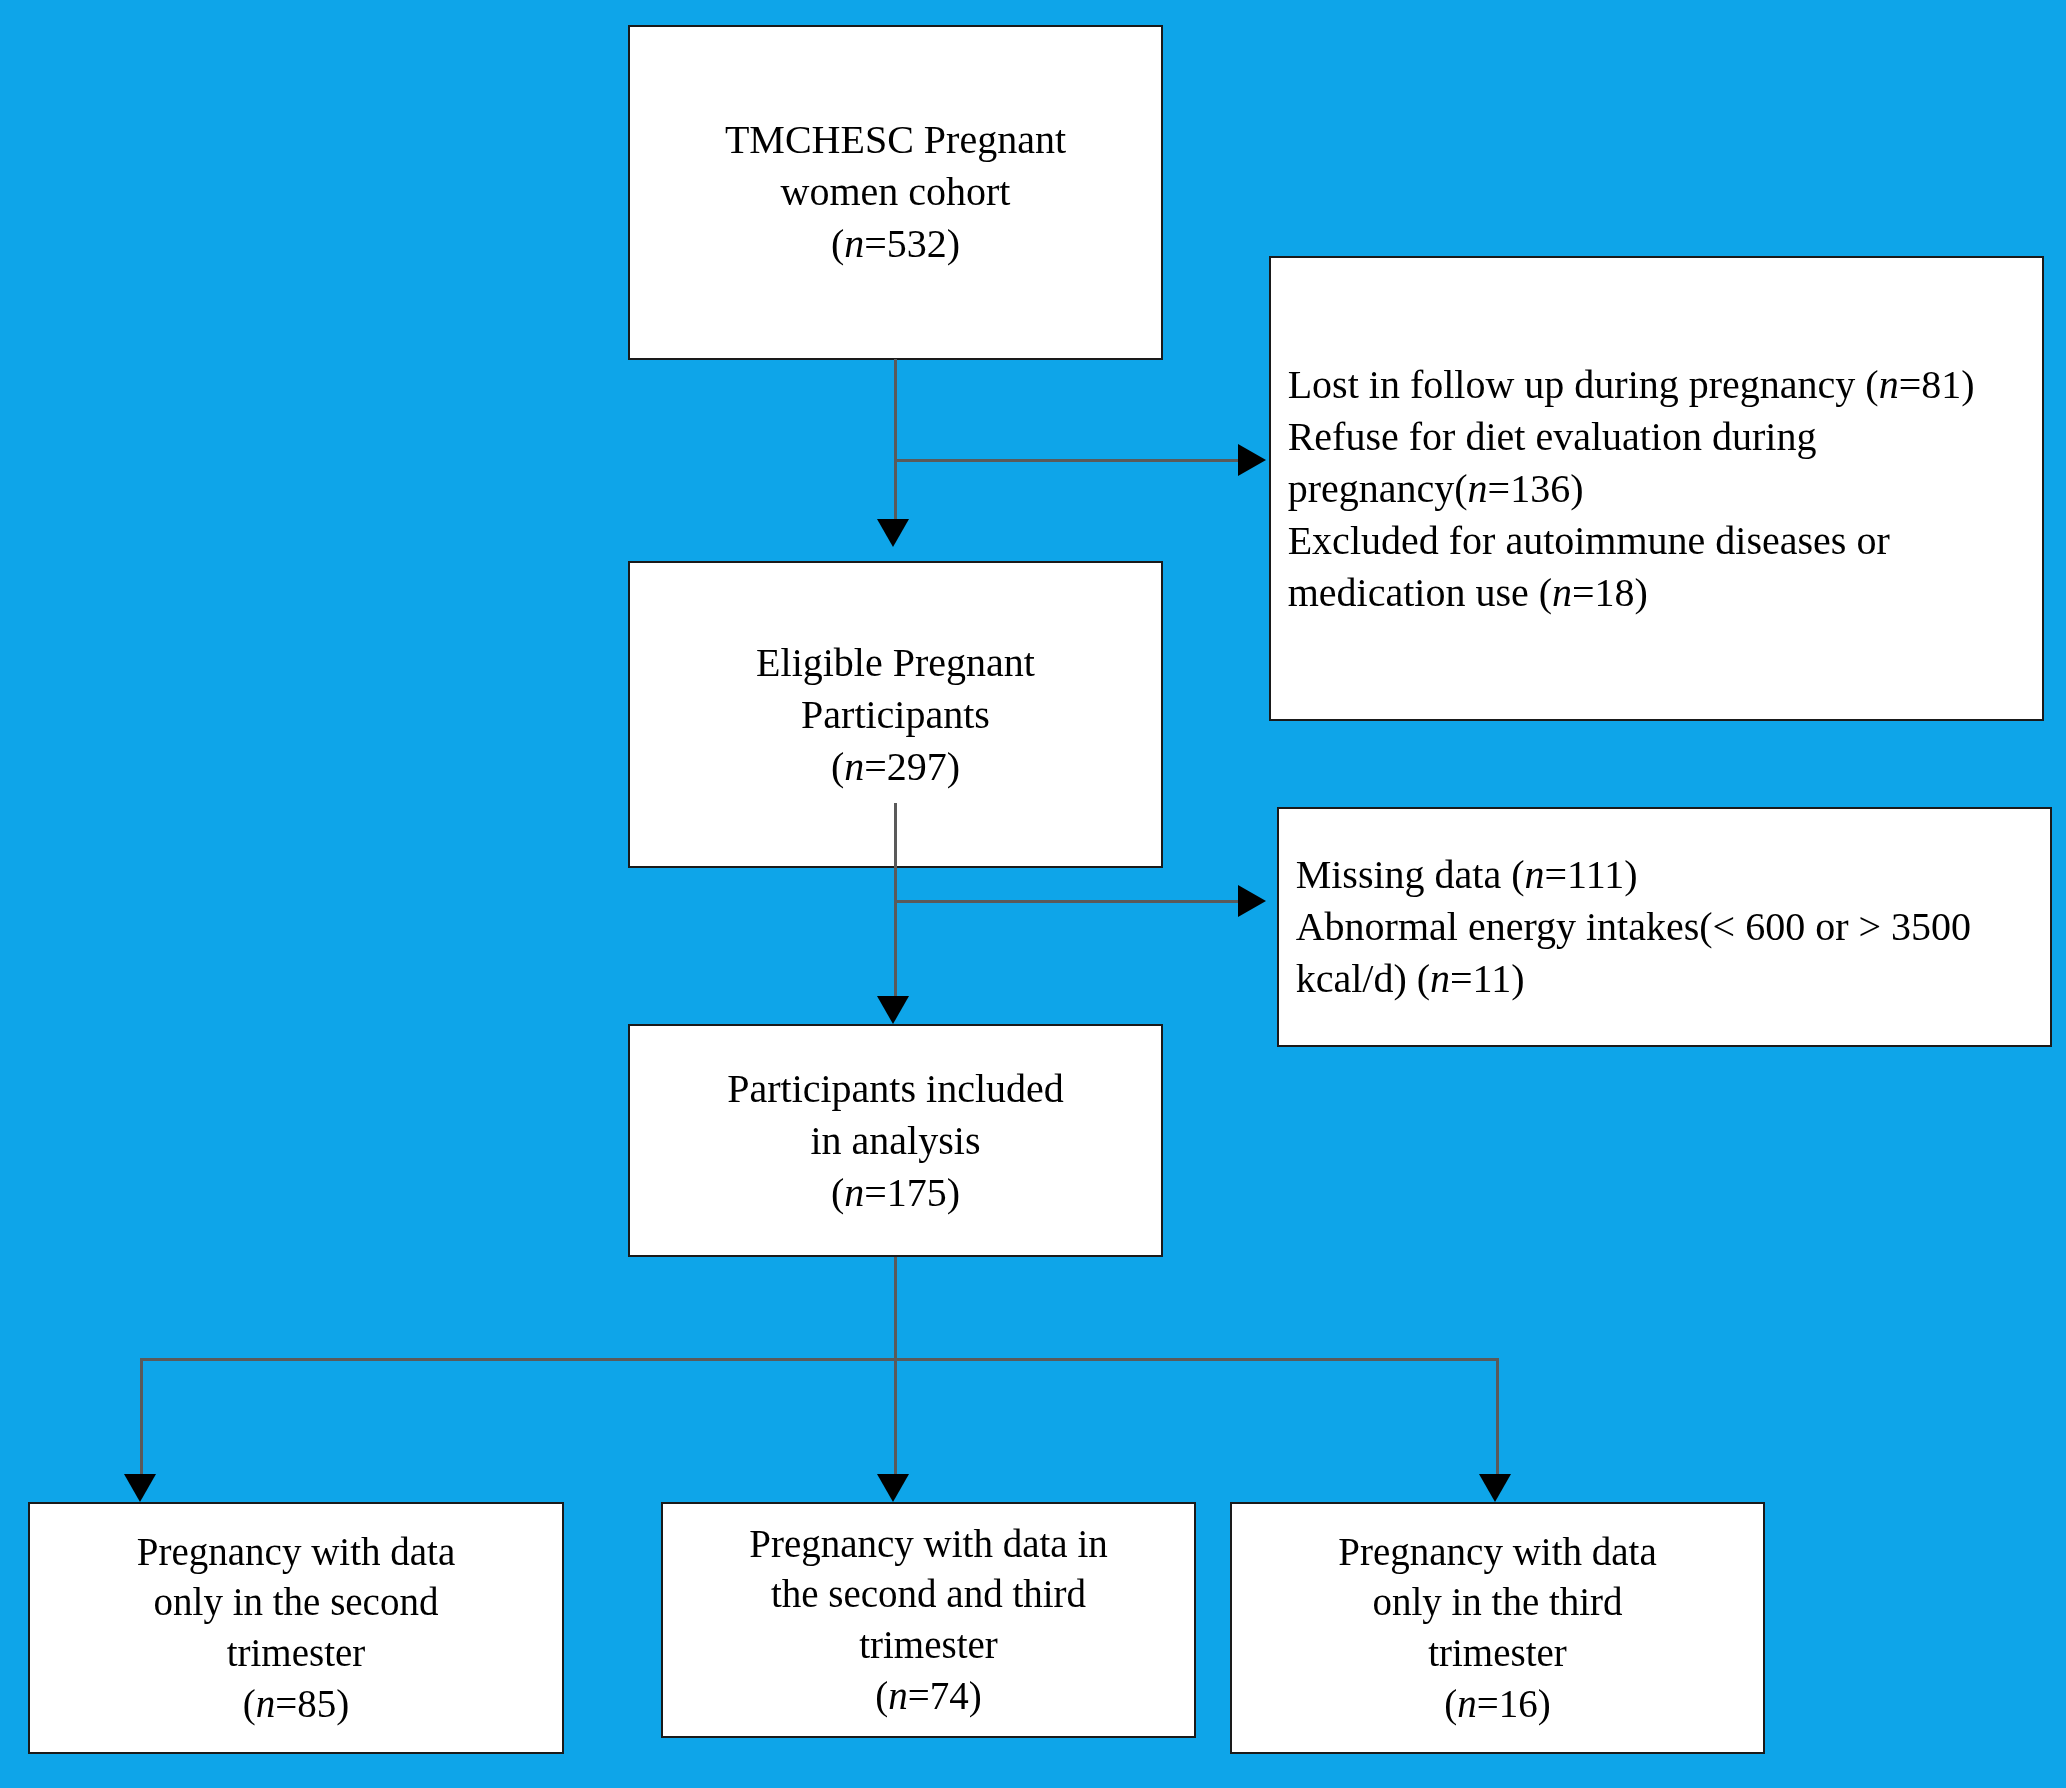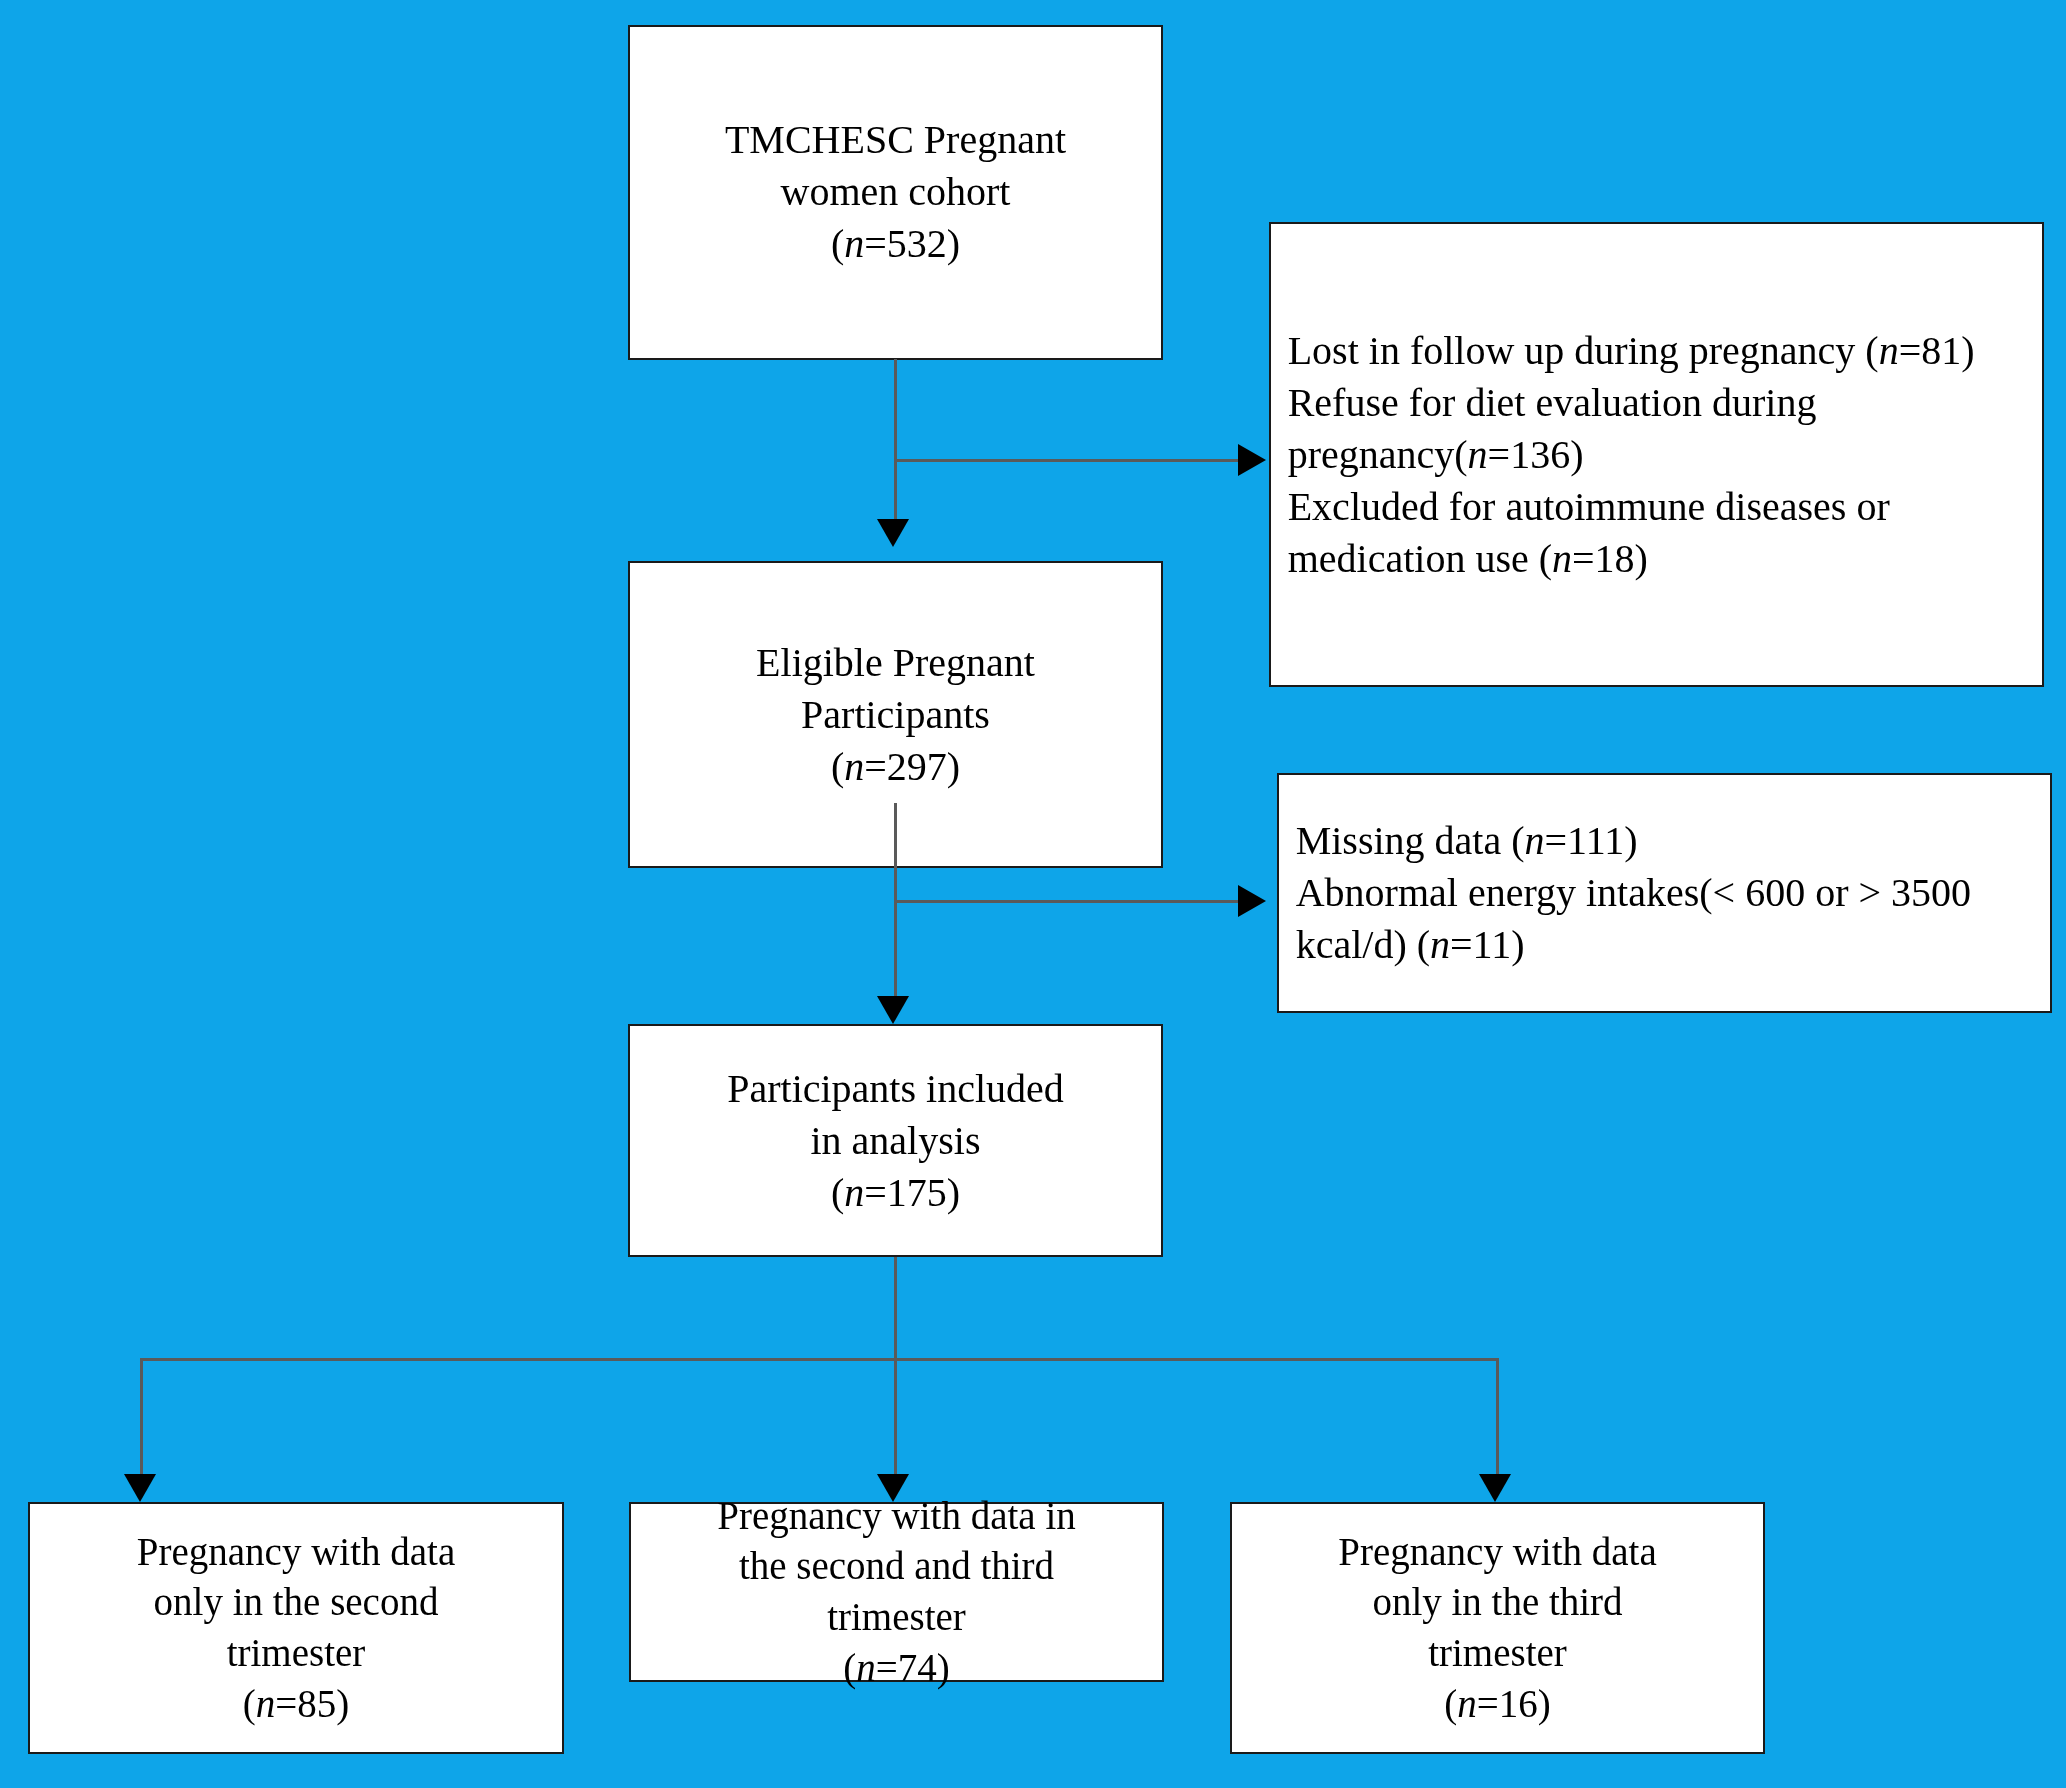--- a/index.html
+++ b/index.html
@@ -34,32 +34,33 @@
   .node .txt {
     display: block;
     width: 100%;
     white-space: pre-line;
   }
   .node.left-align {
     justify-content: center;
     text-align: left;
     padding-left: 16.7px;
     padding-right: 9px;
+    margin-top: 34px;
   }
   .node.left-align .txt {
     text-align: left;
   }
   
   #node-cohort      { left: 628px;  top: 24.5px;   width: 535px;  height: 335px; font-size: 40px; }
   #node-eligible    { left: 628px;  top: 561px;  width: 535px;  height: 307px; font-size: 40px; }
   #node-analysis    { left: 628px;  top: 1024px; width: 535px;  height: 233px; font-size: 40px; }
   #node-excl-1      { left: 1269px; top: 222px;  width: 775px; height: 465px; font-size: 40px; }
   #node-excl-2      { left: 1277px; top: 773px; width: 775px; height: 240px; font-size: 40px; }
   #node-tri-2       { left: 28px;   top: 1502px; width: 536px;  height: 252px; font-size: 39px; }
-  #node-tri-23      { left: 629px;  top: 1502px; width: 535px;  height: 180px; font-size: 39px; }
+  #node-tri-23      { left: 661px;  top: 1502px; width: 535px;  height: 236px; font-size: 39px; }
   #node-tri-3       { left: 1230px; top: 1502px; width: 535px;  height: 252px; font-size: 39px; }
 
   
   .line-v, .line-h {
     position: absolute;
     background: #5a5a5a;
   }
   .line-v { width: 3.2px; }
   .line-h { height: 3.2px; }
 

